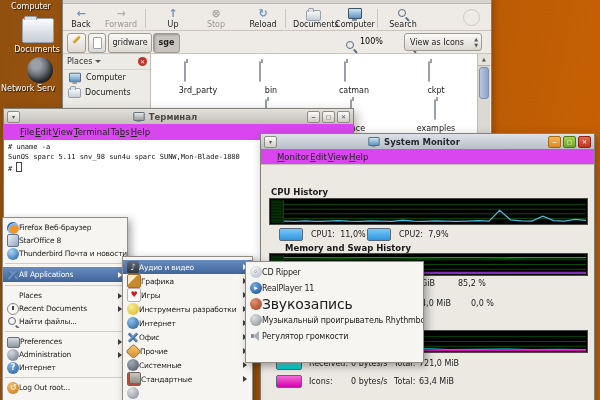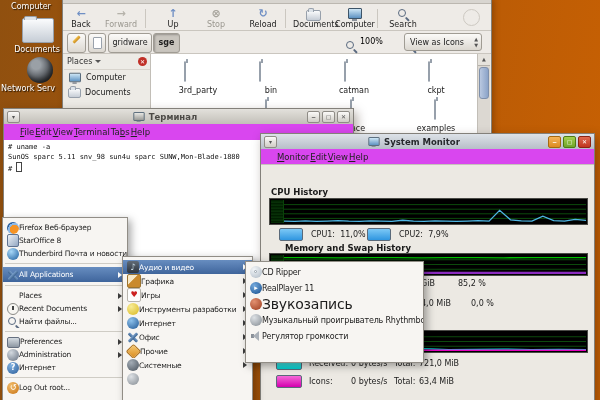--- a/index.html
+++ b/index.html
@@ -404,20 +404,25 @@
       <span class="ic ic-other"></span>
       <span>Прочие</span>
       <span class="sub"></span>
     </div>
     <div class="mrow" style="height:14px;">
       <span class="ic ic-system"></span>
       <span>Системные</span>
       <span class="sub"></span>
     </div>
     <div class="mrow" style="height:14px;">
+      <span class="ic ic-acc"></span>
+      <span>Стандартные</span>
+      <span class="sub"></span>
+    </div>
+    <div class="mrow" style="height:14px;">
       <span class="ic ic-rhythm"></span>
     </div>
   </div>
 
   <div class="menu" style="left:245px;top:261px;width:177px;height:98px;padding-top:2px;">
     <div class="mrow" style="height:16px;font-size:8px;">
       <span class="ic ic-cd"></span>
       <span>CD Ripper</span>
     </div>
     <div class="mrow" style="height:16px;font-size:8px;">

